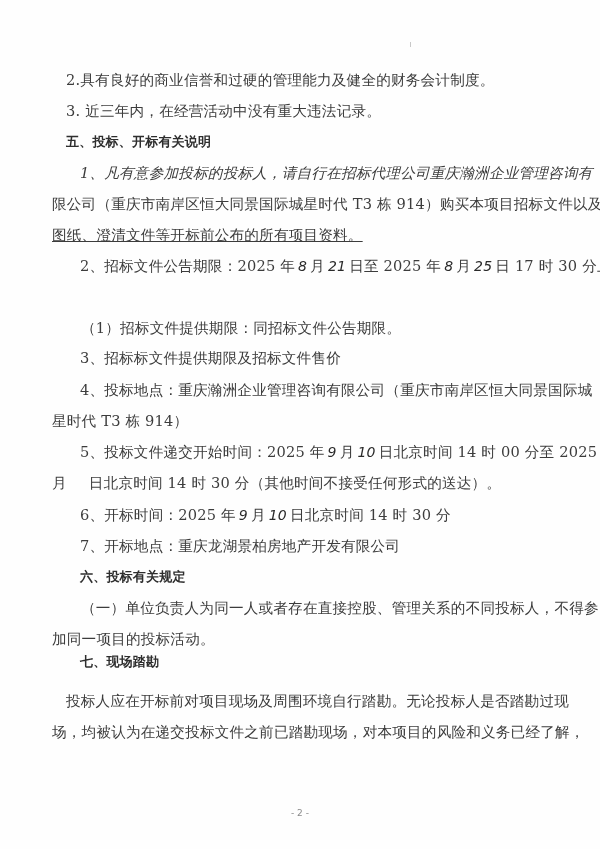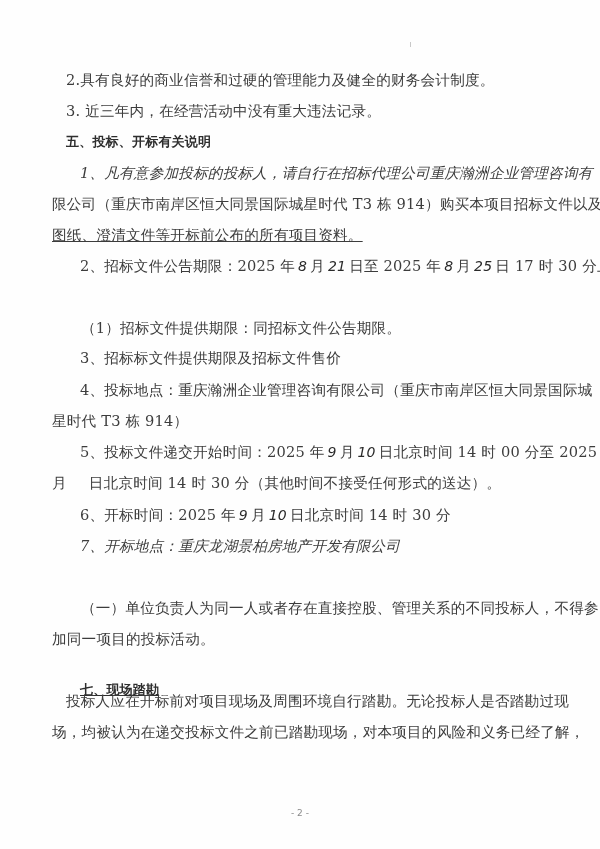--- a/index.html
+++ b/index.html
@@ -90,23 +90,24 @@
   <div class="line indent-paren" style="top:318px;">（1）招标文件提供期限：同招标文件公告期限。</div>
 
   <div class="line indent" style="top:380px;">4、投标地点：重庆瀚洲企业管理咨询有限公司（重庆市南岸区恒大同景国际城</div>
   <div class="line" style="top:411px;">星时代 T3 栋 914）</div>
 
   <div class="line indent" style="top:442px;"><span>5、投标文件递交开始时间：2025 年</span><span class="hw">9</span><span>月</span><span class="hw">10</span><span>日北京时间 14 时 00 分至 2025 年</span></div>
   <div class="line" style="top:473px;text-align:center;"><span>月</span><span class="blank"></span><span>日北京时间 14 时 30 分（其他时间不接受任何形式的送达）。</span></div>
 
   <div class="line indent" style="top:505px;"><span>6、开标时间：2025 年</span><span class="hw">9</span><span>月</span><span class="hw">10</span><span>日北京时间 14 时 30 分</span></div>
 
-  <div class="line indent" style="top:536px;font-style:italic;">7、开标地点：重庆龙湖景柏房地产开发有限公司</div>
+  <div class="line indent" style="top:536px;">7、开标地点：重庆龙湖景柏房地产开发有限公司</div>
+  <div class="line indent heading" style="top:567px;">六、投标有关规定</div>
 
   <div class="line" style="top:629px;">加同一项目的投标活动。</div>
   <div class="line indent-paren" style="top:598px;">（一）单位负责人为同一人或者存在直接控股、管理关系的不同投标人，不得参</div>
-  <div class="line indent heading" style="top:680px;text-decoration:underline;">七、现场踏勘</div>
+  <div class="line indent heading" style="top:652px;">七、现场踏勘</div>
 
   <div class="line indent-sm" style="top:691px;text-align:right;">投标人应在开标前对项目现场及周围环境自行踏勘。无论投标人是否踏勘过现</div>
   <div class="line" style="top:722px;">场，均被认为在递交投标文件之前已踏勘现场，对本项目的风险和义务已经了解，</div>
 
   <div class="page-number">- 2 -</div>
 </div>
 
 </body></html>

